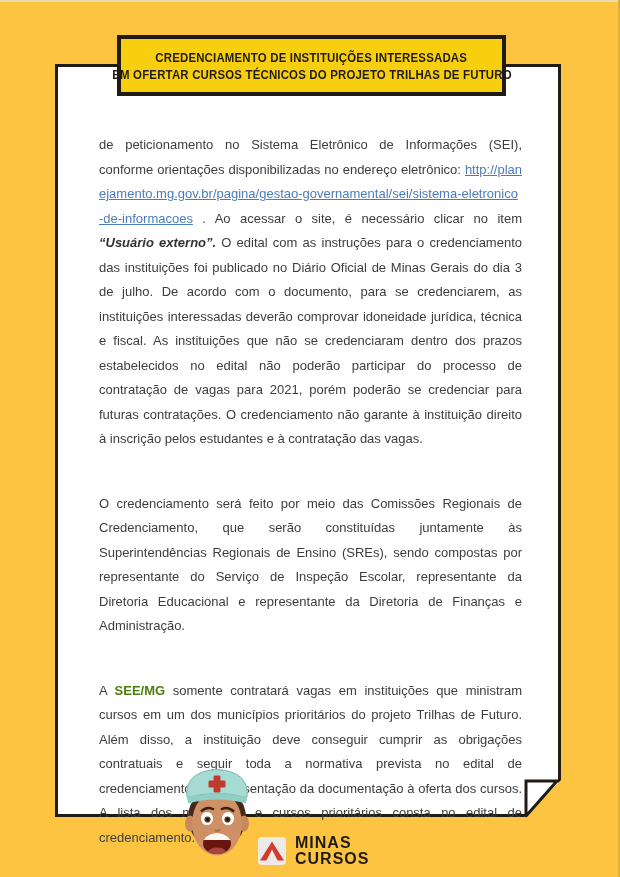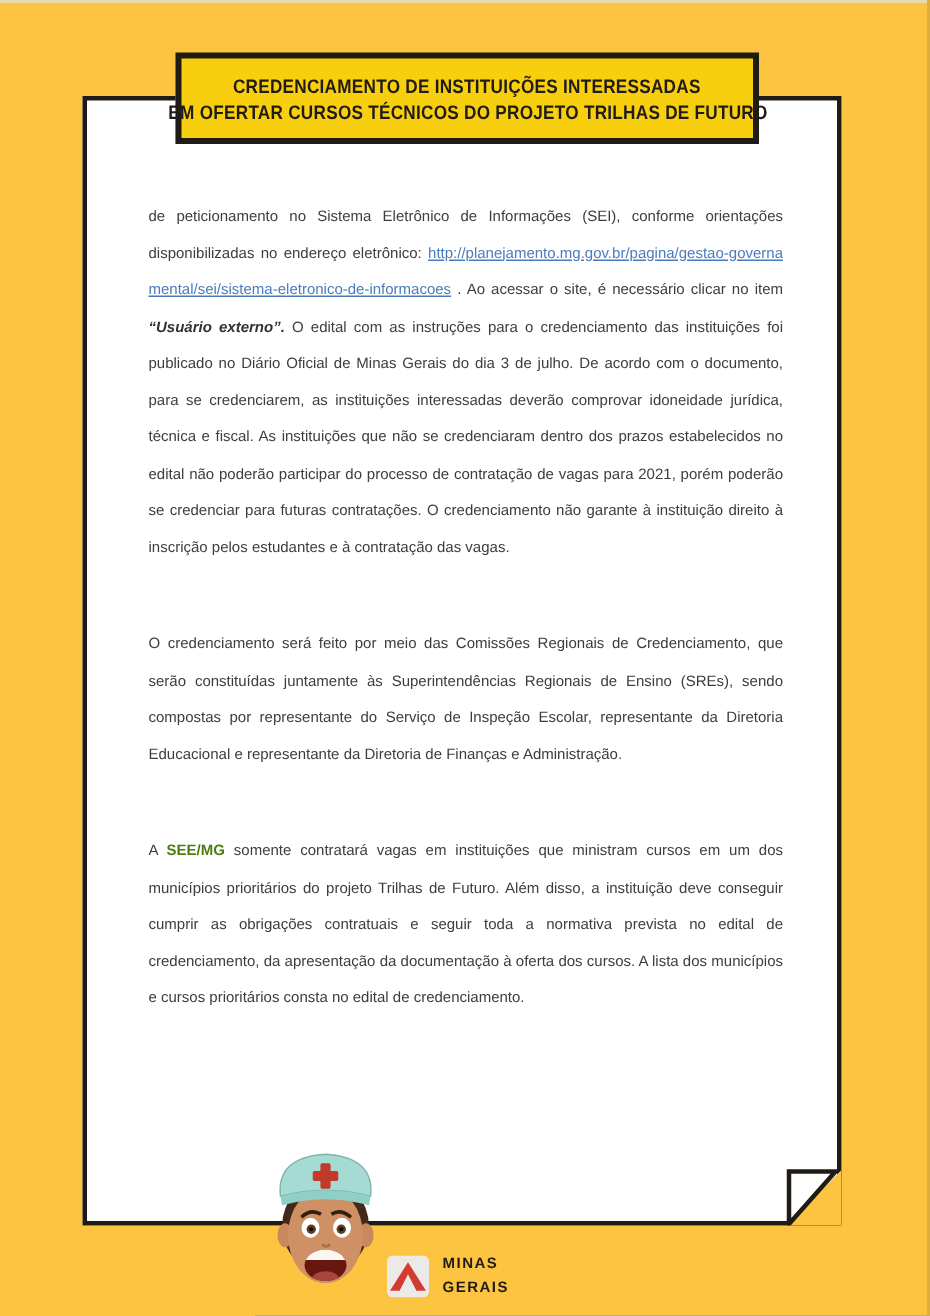--- a/index.html
+++ b/index.html
@@ -12,21 +12,21 @@
   .edge-top { position:absolute; top:0; left:0; width:100%; height:2px; background:var(--edge-top); z-index:9; }
   .edge-right { position:absolute; top:0; right:0; width:2px; height:100%; background:var(--edge-right); z-index:9; }
 
   
   .doc {
     position:absolute; left:55px; top:64px; width:506px; height:753px;
     background:var(--paper); border:3px solid var(--ink); z-index:1;
   }
   .doc-body {
     padding:66px 36px 0 41px;
-    color:var(--text); font-size:10px; line-height:24.5px;
+    color:var(--text); font-size:13px; line-height:24.5px;
     text-align:justify;
   }
   .doc-body p { margin:0 0 40px 0; }
   .doc-body .normal {}
   .doc-body .bold { font-weight:bold; color:#4d7c0f; }
   .doc-body .bold-italic { font-weight:bold; font-style:italic; color:#333231; }
   .doc-body .link { color:var(--link); text-decoration:underline; word-break:break-all; cursor:pointer; }
   .corner-fold { position:absolute; right:-3px; bottom:-3px; width:42px; height:42px; }
 
   
@@ -38,21 +38,21 @@
   .banner-line {
     color:var(--ink); font-weight:bold; font-size:13px; line-height:17px;
     white-space:nowrap; letter-spacing:0.2px;
     transform:scaleX(0.88); transform-origin:50% 50%;
   }
 
   
   .mascot { position:absolute; left:177px; top:763px; width:80px; height:97px; z-index:6; }
   .logo { position:absolute; left:258px; top:835px; display:flex; align-items:center; z-index:6; }
   .logo-icon { width:28px; height:28px; display:block; }
-  .logo-text { margin-left:9px; color:var(--ink); font-weight:bold; font-size:10px; line-height:15.5px; letter-spacing:1px; }
+  .logo-text { margin-left:9px; color:var(--ink); font-weight:bold; font-size:16px; line-height:15.5px; letter-spacing:1px; }
 </style>
 </head>
 <body>
 
 <div class="page">
   <div class="edge-top"></div>
   <div class="edge-right"></div>
 
   <div class="doc">
     <div class="doc-body">
@@ -110,16 +110,16 @@
     </g>
   </svg>
 
   <div class="logo">
     <svg class="logo-icon" viewBox="0 0 28 28">
       <rect x="0" y="0" width="28" height="28" rx="4" fill="#ECEAE6"></rect>
       <path fill-rule="evenodd" fill="#D23B2F" d="M14 4.5 L26 23.5 L2 23.5 Z M14 12.5 L19.6 23.5 L8.4 23.5 Z"></path>
     </svg>
     <div class="logo-text">
       <div>MINAS</div>
-      <div>GERAIS</div>
+      <div>CURSOS</div>
     </div>
   </div>
 </div>
 
 </body></html>

